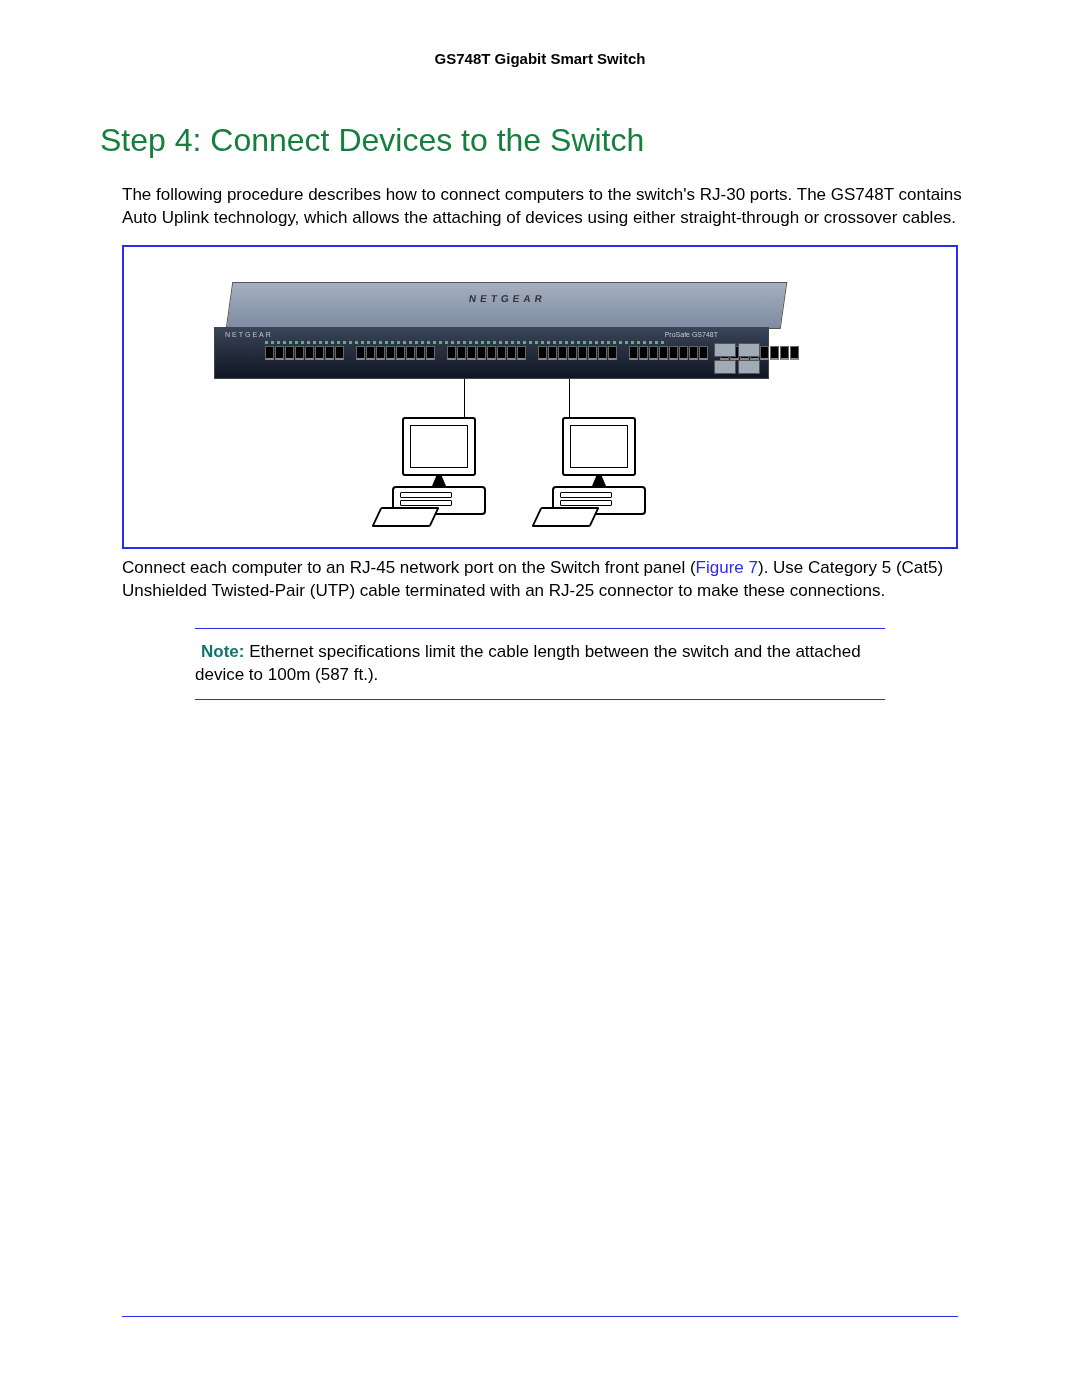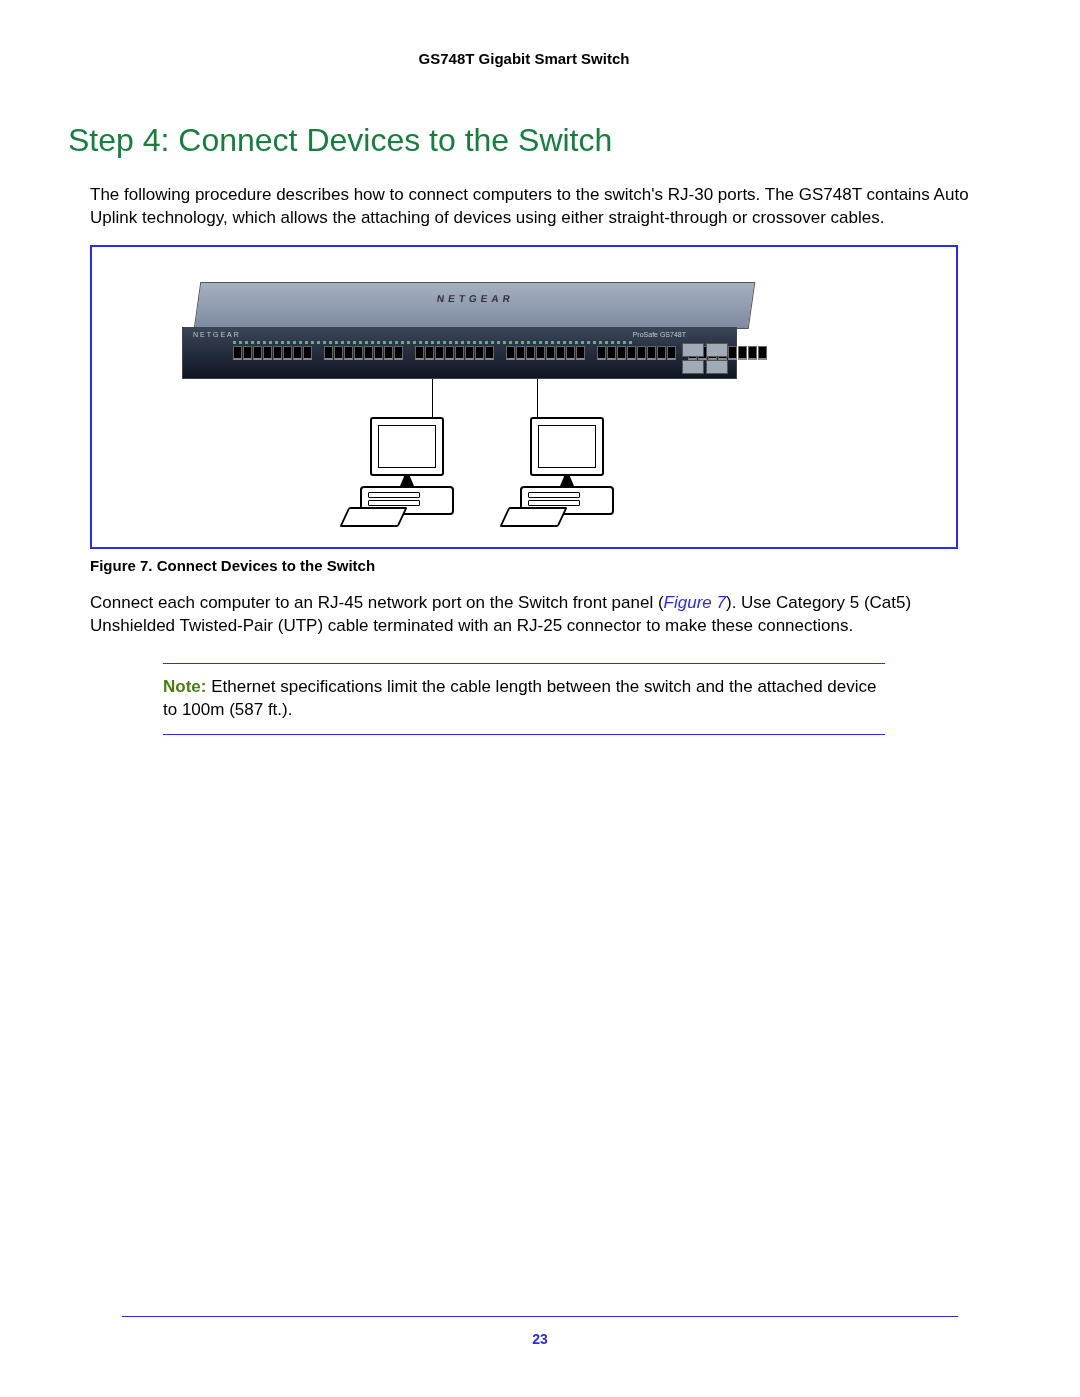--- a/index.html
+++ b/index.html
@@ -4,21 +4,21 @@
 <style>
   body {
     margin: 0;
     padding: 0;
     font-family: Arial, Helvetica, sans-serif;
     background: #fff;
     color: #000;
     width: 1080px;
   }
   .page {
-    padding: 50px 100px 40px 68px;
+    padding: 50px 100px 40px 100px;
     box-sizing: border-box;
     min-height: 1397px;
     position: relative;
   }
   .doc-header {
     text-align: center;
     font-weight: bold;
     font-size: 15px;
     margin-bottom: 55px;
   }
@@ -41,33 +41,33 @@
     position: relative;
     background: #fff;
   }
   .figure-caption {
     font-weight: bold;
     font-size: 15px;
     margin: 6px 0 18px 22px;
   }
   .figure-ref {
     color: #2a2af0;
-    font-style: italic;
   }
   .note-block {
     margin: 25px 95px 0 95px;
     border-top: 1px solid #2a2af0;
     border-bottom: 1px solid #2a2af0;
     padding: 12px 0;
     font-size: 17px;
     line-height: 1.35;
   }
   .note-label {
-    color: #4d7c0f;
-    font-weight: bold;
+    color: #0f766e;
+    font-weight: bold;
+    margin-left: 6px;
   }
   .page-footer-line {
     border-top: 1px solid #2a2af0;
     margin: 0 22px;
     position: absolute;
     bottom: 80px;
     left: 100px;
     right: 100px;
   }
   .page-number {
@@ -266,26 +266,24 @@
     </div>
     <div class="computer cB">
       <div class="monitor"></div>
       <div class="stand"></div>
       <div class="tower">
           <div class="kbd"></div>
         </div>
     </div>
   </div>
 
-  <div class="figure-caption">Figure 7. Connect Devices to the Switch</div>
 
   <p class="body-text">
     <span>Connect each computer to an RJ-45 network port on the Switch front panel (</span><span class="figure-ref">Figure 7</span><span>). Use Category 5 (Cat5) Unshielded Twisted-Pair (UTP) cable terminated with an RJ-25 connector to make these connections.</span>
   </p>
 
   <div class="note-block">
     <span class="note-label">Note:</span>
     <span>Ethernet specifications limit the cable length between the switch and the attached device to 100m (587 ft.).</span>
   </div>
 
   <div class="page-footer-line"></div>
-  <div class="page-number">23</div>
 </div>
 
 </body></html>

